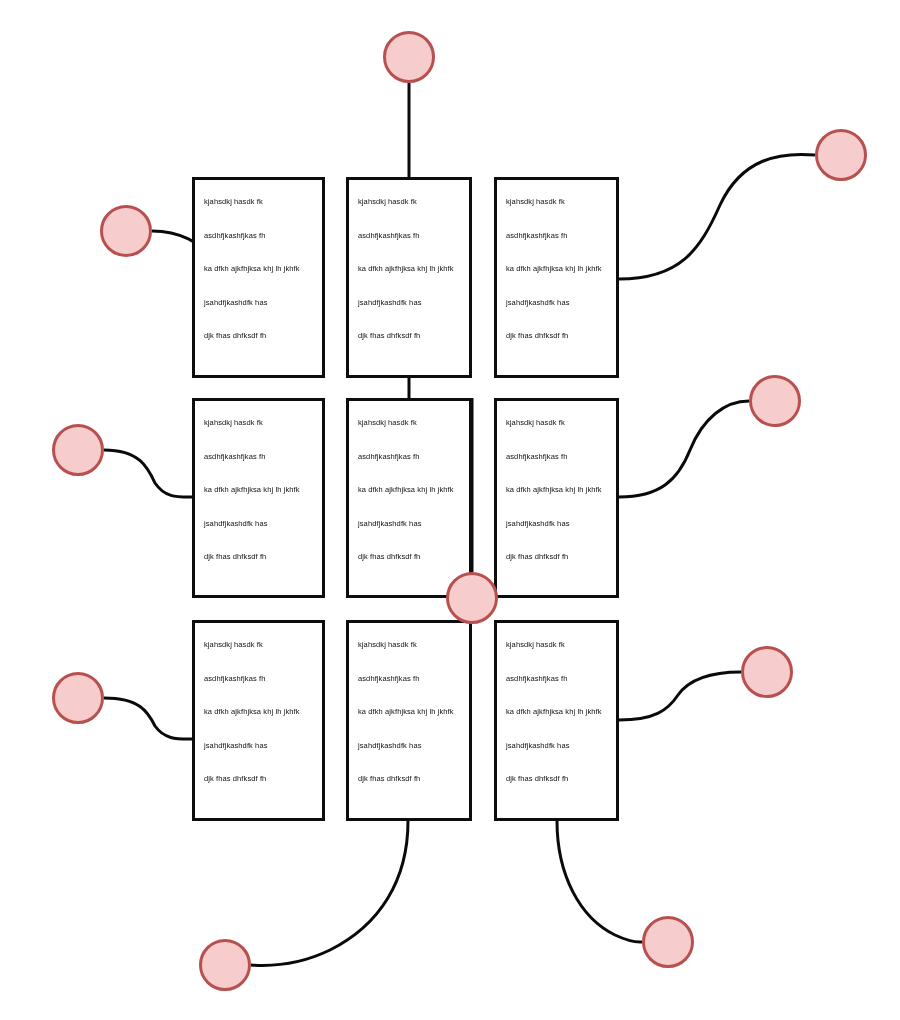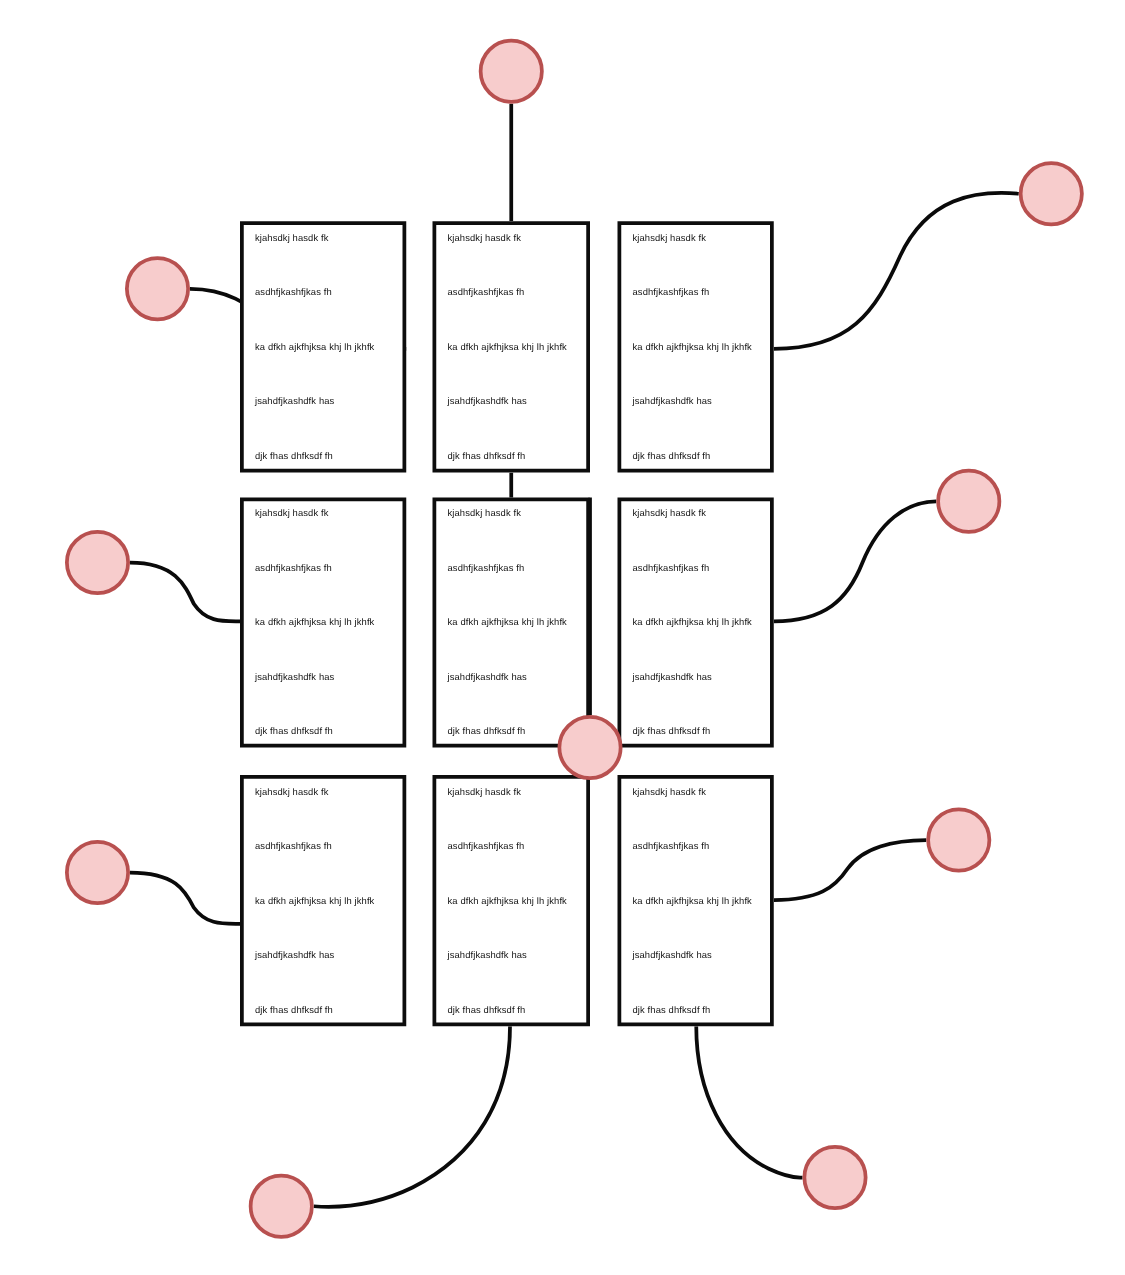--- a/index.html
+++ b/index.html
@@ -32,34 +32,33 @@
     stroke-width: 3;
     stroke-linecap: butt;
   }
   .node-box {
     position: absolute;
     box-sizing: border-box;
     background: #ffffff;
     border: 3px solid #0d0d0d;
     display: flex;
     flex-direction: column;
-    justify-content: center;
-    padding: 0 9px;
+    padding: 18px 9px;
   }
   .node-line {
     font-size: 7.5px;
     line-height: 1;
     color: #111111;
     letter-spacing: 0.1px;
     white-space: nowrap;
     margin: 0;
     padding: 0;
   }
   .node-line + .node-line {
-    margin-top: 36px;
+    margin-top: 26px;
   }
   .circle-node {
     position: absolute;
     box-sizing: border-box;
     border-radius: 50%;
     background: #f7cccc;
     border: 3px solid #b8504f;
   }
   .circle-center {
     z-index: 5;

